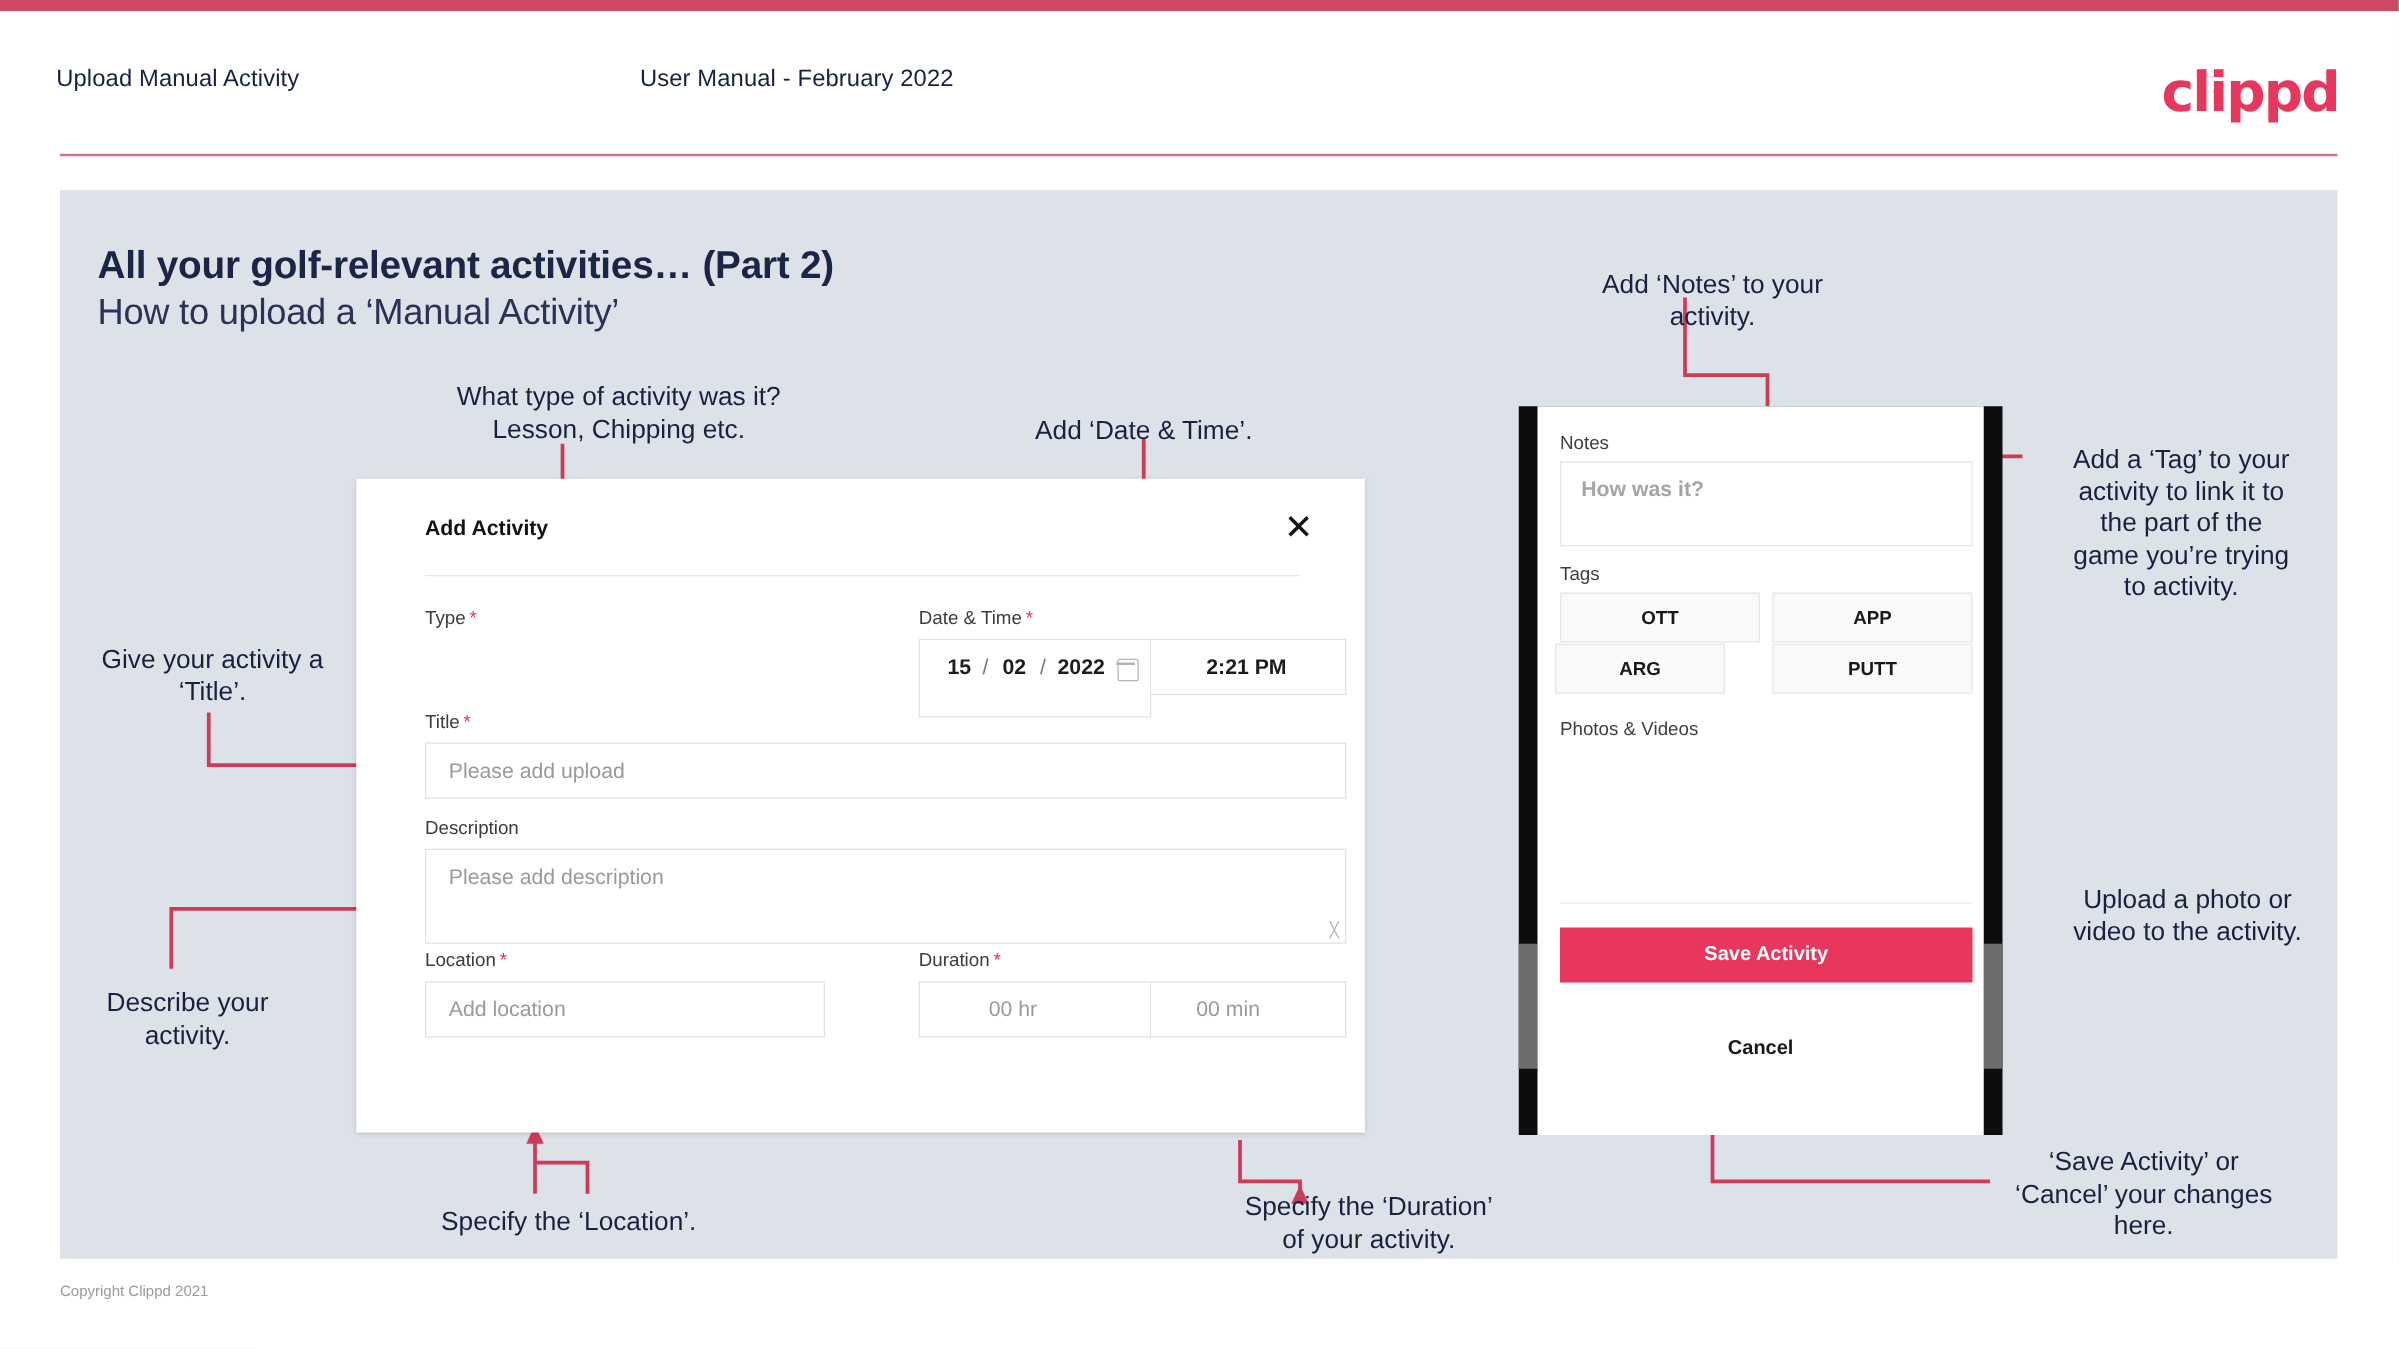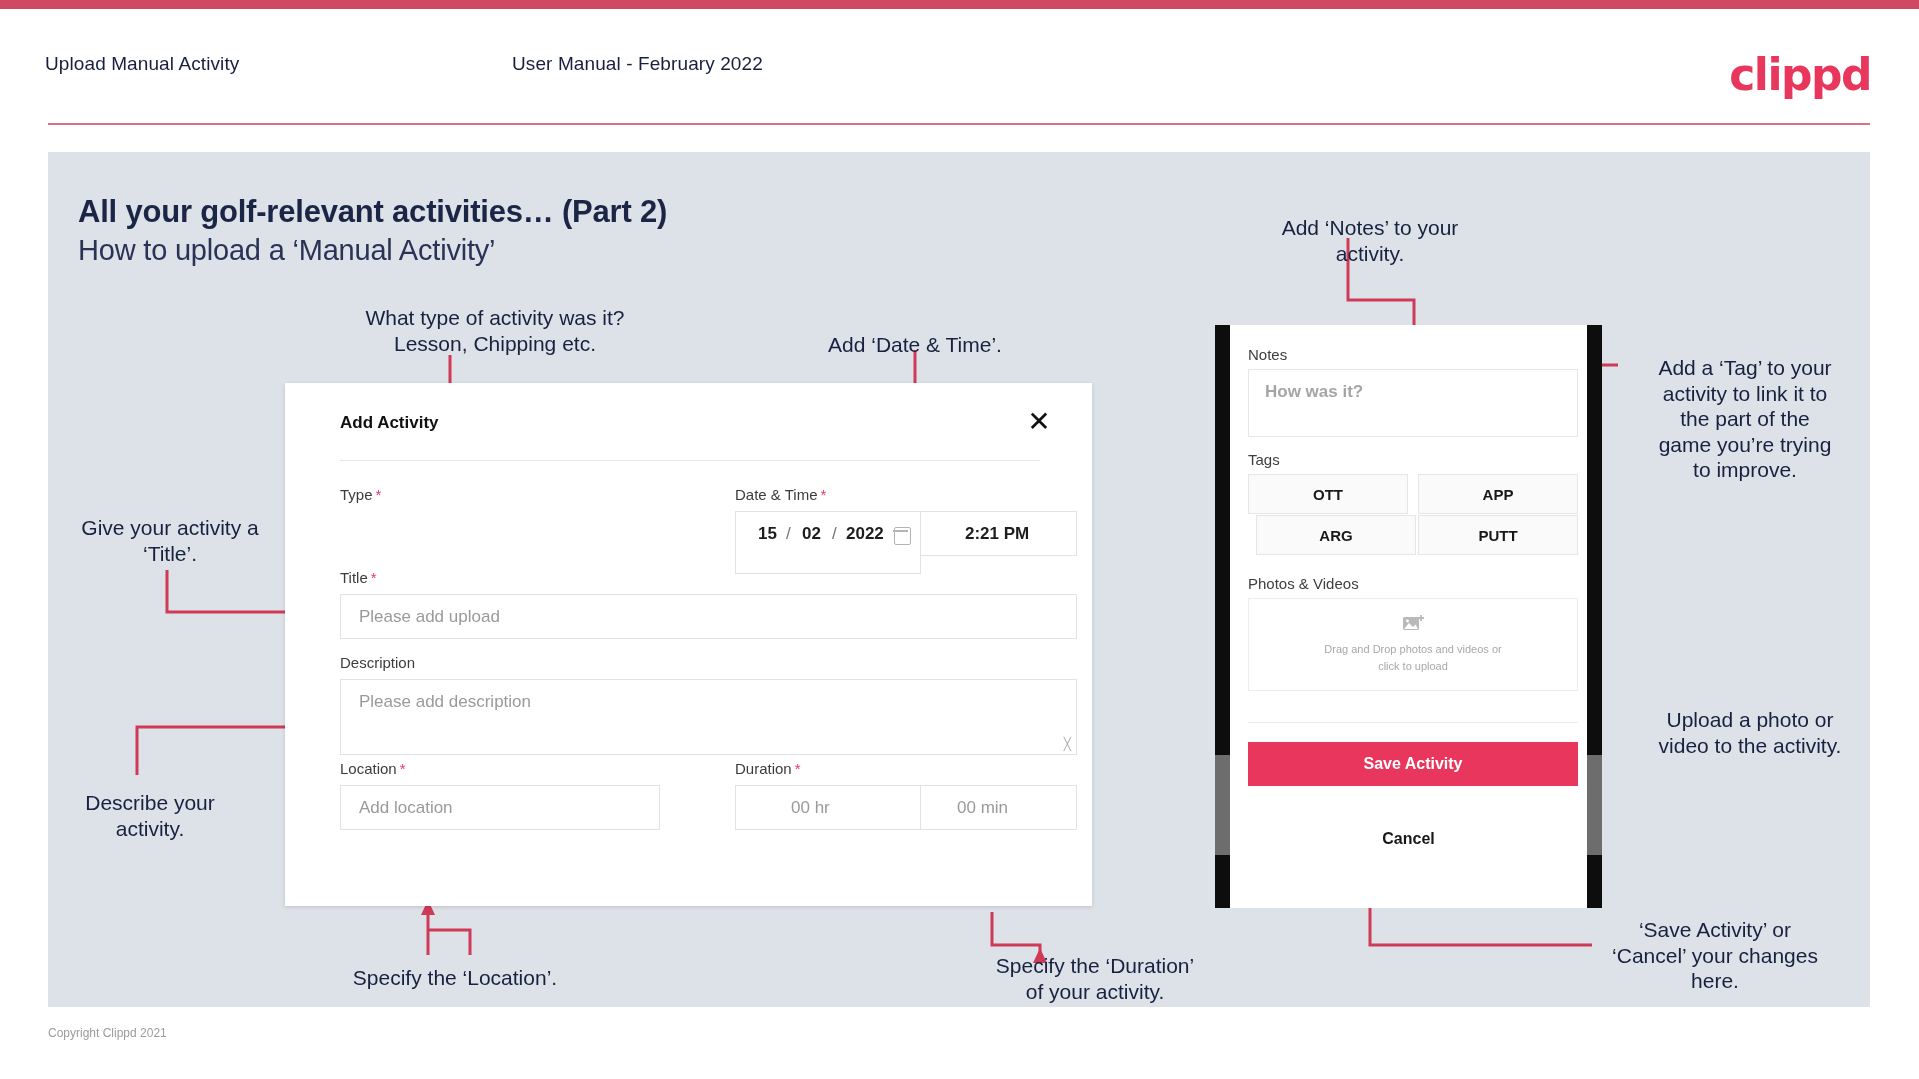--- a/index.html
+++ b/index.html
@@ -149,21 +149,21 @@
 <div class="anno" style="left:1235px;top:215px;width:270px;">
   <div>Add ‘Notes’ to your</div>
   <div>activity.</div>
 </div>
 
 <div class="anno" style="left:1620px;top:355px;width:250px;">
   <div>Add a ‘Tag’ to your</div>
   <div>activity to link it to</div>
   <div>the part of the</div>
   <div>game you’re trying</div>
-  <div>to improve.</div>
+  <div>to activity.</div>
 </div>
 
 <div class="anno" style="left:1625px;top:707px;width:250px;">
   <div>Upload a photo or</div>
   <div>video to the activity.</div>
 </div>
 
 <div class="anno" style="left:1565px;top:917px;width:300px;">
   <div>‘Save Activity’ or</div>
   <div>‘Cancel’ your changes</div>
@@ -232,36 +232,24 @@
 <div class="pgray-r"></div>
 <div class="phone-screen">
   <div class="plbl" style="left:18px;top:21px;">Notes</div>
   <div class="pfld" style="left:18px;top:44px;width:330px;height:68px;font-weight:bold;">
     <div class="pph" style="left:16px;top:12px;">How was it?</div>
   </div>
 
   <div class="plbl" style="left:18px;top:126px;">Tags</div>
   <div class="tag" style="left:18px;top:149px;width:160px;height:40px;">OTT</div>
   <div class="tag" style="left:188px;top:149px;width:160px;height:40px;">APP</div>
-  <div class="tag" style="left:26px;top:190px;width:160px;height:40px;">ARG</div>
+  <div class="tag" style="left:14px;top:190px;width:136px;height:40px;">ARG</div>
   <div class="tag" style="left:188px;top:190px;width:160px;height:40px;">PUTT</div>
 
   <div class="plbl" style="left:18px;top:250px;">Photos &amp; Videos</div>
-  <div class="upl" style="left:18px;top:273px;width:330px;height:93px;">
-    <svg style="position:absolute;left:153px;top:14px;" width="24" height="22" viewBox="0 0 24 22">
-      <rect x="1" y="4" width="16" height="13" rx="1.5" fill="#b9b9b9"></rect>
-      <circle cx="5.5" cy="8" r="1.4" fill="#fff"></circle>
-      <path d="M2 16 L7 10 L11 14 L13.5 11.5 L16 16 Z" fill="#fff"></path>
-      <path d="M19 2 v6 M16 5 h6" stroke="#b9b9b9" stroke-width="1.8" fill="none"></path>
-    </svg>
-    <div class="upl-txt" style="top:42px;">
-      <div>Drag and Drop photos and videos or</div>
-      <div>click to upload</div>
-    </div>
-  </div>
 
   <div class="pdiv" style="left:18px;top:397px;width:330px;"></div>
 
   <div class="save-btn" style="left:18px;top:417px;width:330px;height:44px;">Save Activity</div>
   <div class="cancel-btn" style="left:0;top:505px;">Cancel</div>
 </div>
 
 <div class="copyright">Copyright Clippd 2021</div>
 
 </body></html>

